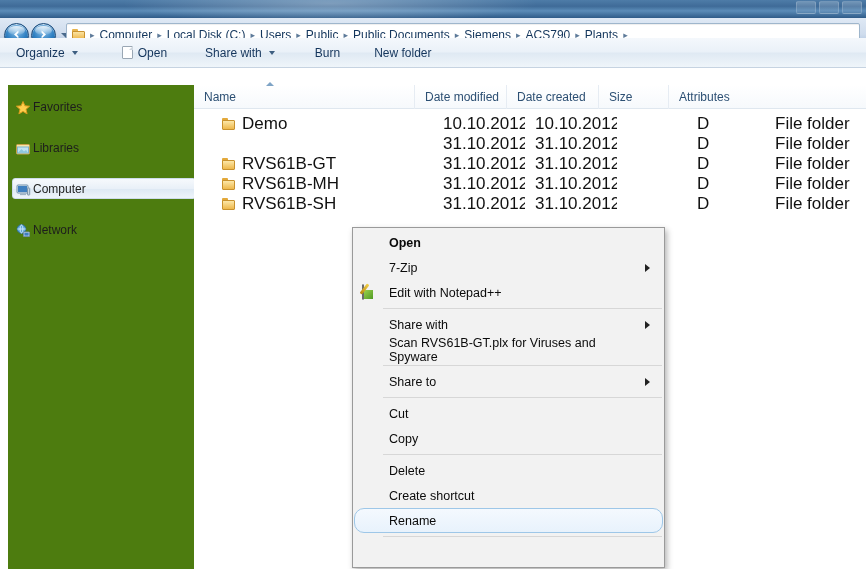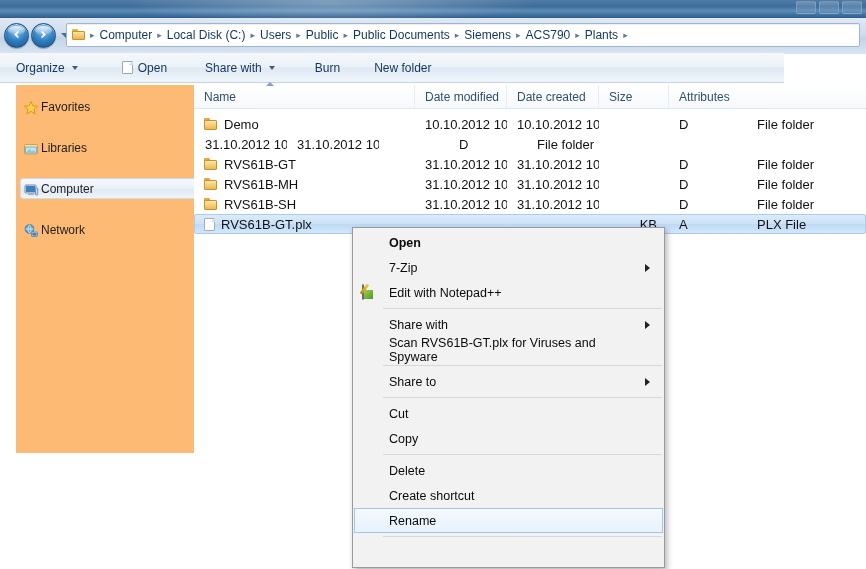--- a/index.html
+++ b/index.html
@@ -83,21 +83,21 @@
   .crumbs { display: flex; align-items: center; flex-wrap: nowrap; overflow: hidden; }
   .crumb {
     color: #12355c; font-size: 12px; padding: 2px 4px; white-space: nowrap;
   }
   .sep {
     color: #5d7a99; font-size: 9px; padding: 0 1px; flex: 0 0 auto;
   }
 
   
   .toolbar {
-    position: absolute; left: 0; top: 53px; width: 784px; height: 30px;
+    position: absolute; left: 0; top: 38px; width: 866px; height: 30px;
     background: linear-gradient(180deg,#f4f8fc 0%,#eaf1f8 48%,#dfe9f3 52%,#eff5fa 100%);
     border-bottom: 1px solid #c6d3e1;
     display: flex; align-items: center;
   }
   .tbitem {
     display: flex; align-items: center; gap: 5px; height: 22px;
     padding: 0 9px; margin-left: 6px; color: #14355c; font-size: 12px;
     border: 1px solid transparent; border-radius: 2px; white-space: nowrap;
   }
   .tbcaret {
@@ -110,22 +110,22 @@
     border-radius: 1px; position: relative; flex: 0 0 auto;
   }
   .fileicon-sm::after {
     content: ""; position: absolute; right: -1px; top: -1px;
     border-width: 0 0 4px 4px; border-style: solid;
     border-color: transparent transparent #cfd7df transparent;
   }
 
   
   .sidebar {
-    position: absolute; left: 16px; top: 85px; width: 193px; height: 368px;
-    background: #fdba74; border-right: 1px solid #dde5ee;
+    position: absolute; left: 8px; top: 85px; width: 193px; height: 484px;
+    background: #4d7c0f; border-right: 1px solid #dde5ee;
   }
   .sb-item {
     position: relative; height: 21px; margin: 0 4px; padding-left: 20px;
     display: flex; align-items: center; color: #1d1d1d; font-size: 12px;
     border: 1px solid transparent; border-radius: 3px;
   }
   .sb-item.sel {
     background: linear-gradient(180deg,#f6f9fc 0%,#e9f0f8 50%,#dde8f3 51%,#eef4fa 100%);
     border: 1px solid #cddcea;
   }
@@ -145,22 +145,23 @@
     color: #2c4f73; font-size: 12px; padding-left: 10px; position: relative;
     height: 24px; display: flex; align-items: center;
   }
   .colhead .col + .col { border-left: 1px solid #e6ecf3; }
   .sortarrow {
     position: absolute; left: 72px; top: -3px; width: 0; height: 0;
     border-left: 4px solid transparent; border-right: 4px solid transparent;
     border-bottom: 4px solid #7fa4c6;
   }
   .row {
-    height: 20px; display: flex; align-items: center; font-size: 13px; color: #111;
+    height: 20px; display: flex; align-items: center; font-size: 17px; color: #111;
     border: 1px solid transparent;
+    justify-content: flex-end;
   }
   .row.sel {
     background: linear-gradient(180deg,#dcebfb 0%,#cbe2f8 49%,#bcd9f5 50%,#d3e7fb 100%);
     border: 1px solid #a9cdee; border-radius: 2px;
   }
   .cell { padding-left: 10px; overflow: hidden; white-space: nowrap; }
   .cell.name { display: flex; align-items: center; gap: 6px; padding-left: 9px; }
   .cell.size { text-align: right; padding-right: 12px; padding-left: 0; }
   .folder-ico {
     width: 14px; height: 12px; position: relative; flex: 0 0 auto;
@@ -196,21 +197,21 @@
     background: #f2f2f2;
   }
   .mi {
     position: relative; height: 25px; display: flex; align-items: center;
     padding-left: 34px; padding-right: 24px; font-size: 12.5px; color: #0b0b0b;
     border: 1px solid transparent; margin: 0 1px;
   }
   .mi.bold { font-weight: bold; }
   .mi.hover {
     background: linear-gradient(180deg,#f4f9fe,#e8f2fc);
-    border: 1px solid #9ec7e8; border-radius: 0;
+    border: 1px solid #9ec7e8; border-radius: 10px;
   }
   .mi .arrow {
     position: absolute; right: 12px; top: 50%; transform: translateY(-50%);
     width: 0; height: 0; border-top: 4px solid transparent;
     border-bottom: 4px solid transparent; border-left: 5px solid #222;
   }
   .mi .mico { position: absolute; left: 7px; top: 4px; width: 17px; height: 17px; }
   .msep {
     height: 1px; background: #d7d7d7; margin: 3px 2px 3px 30px;
   }
@@ -440,31 +441,20 @@
             </span>
           <span>RVS61B-SH</span>
         </div>
         <div class="cell" style="width:92px">31.10.2012 10:24</div>
         <div class="cell" style="width:92px">31.10.2012 10:24</div>
         <div class="cell size" style="width:70px"></div>
         <div class="cell" style="width:78px">D</div>
         <div class="cell" style="width:100px">File folder</div>
       </div>
 
-      <div class="row sel">
-        <div class="cell name" style="width:220px">
-          <span class="file-ico"></span>
-          <span>RVS61B-GT.plx</span>
-        </div>
-        <div class="cell" style="width:92px"></div>
-        <div class="cell" style="width:92px"></div>
-        <div class="cell size" style="width:70px">KB</div>
-        <div class="cell" style="width:78px">A</div>
-        <div class="cell" style="width:100px">PLX File</div>
-      </div>
 
     </div>
   </div>
 
   <div class="ctxmenu">
 
     <div class="mi bold">
       <span>Open</span>
     </div>
     <div class="mi">

